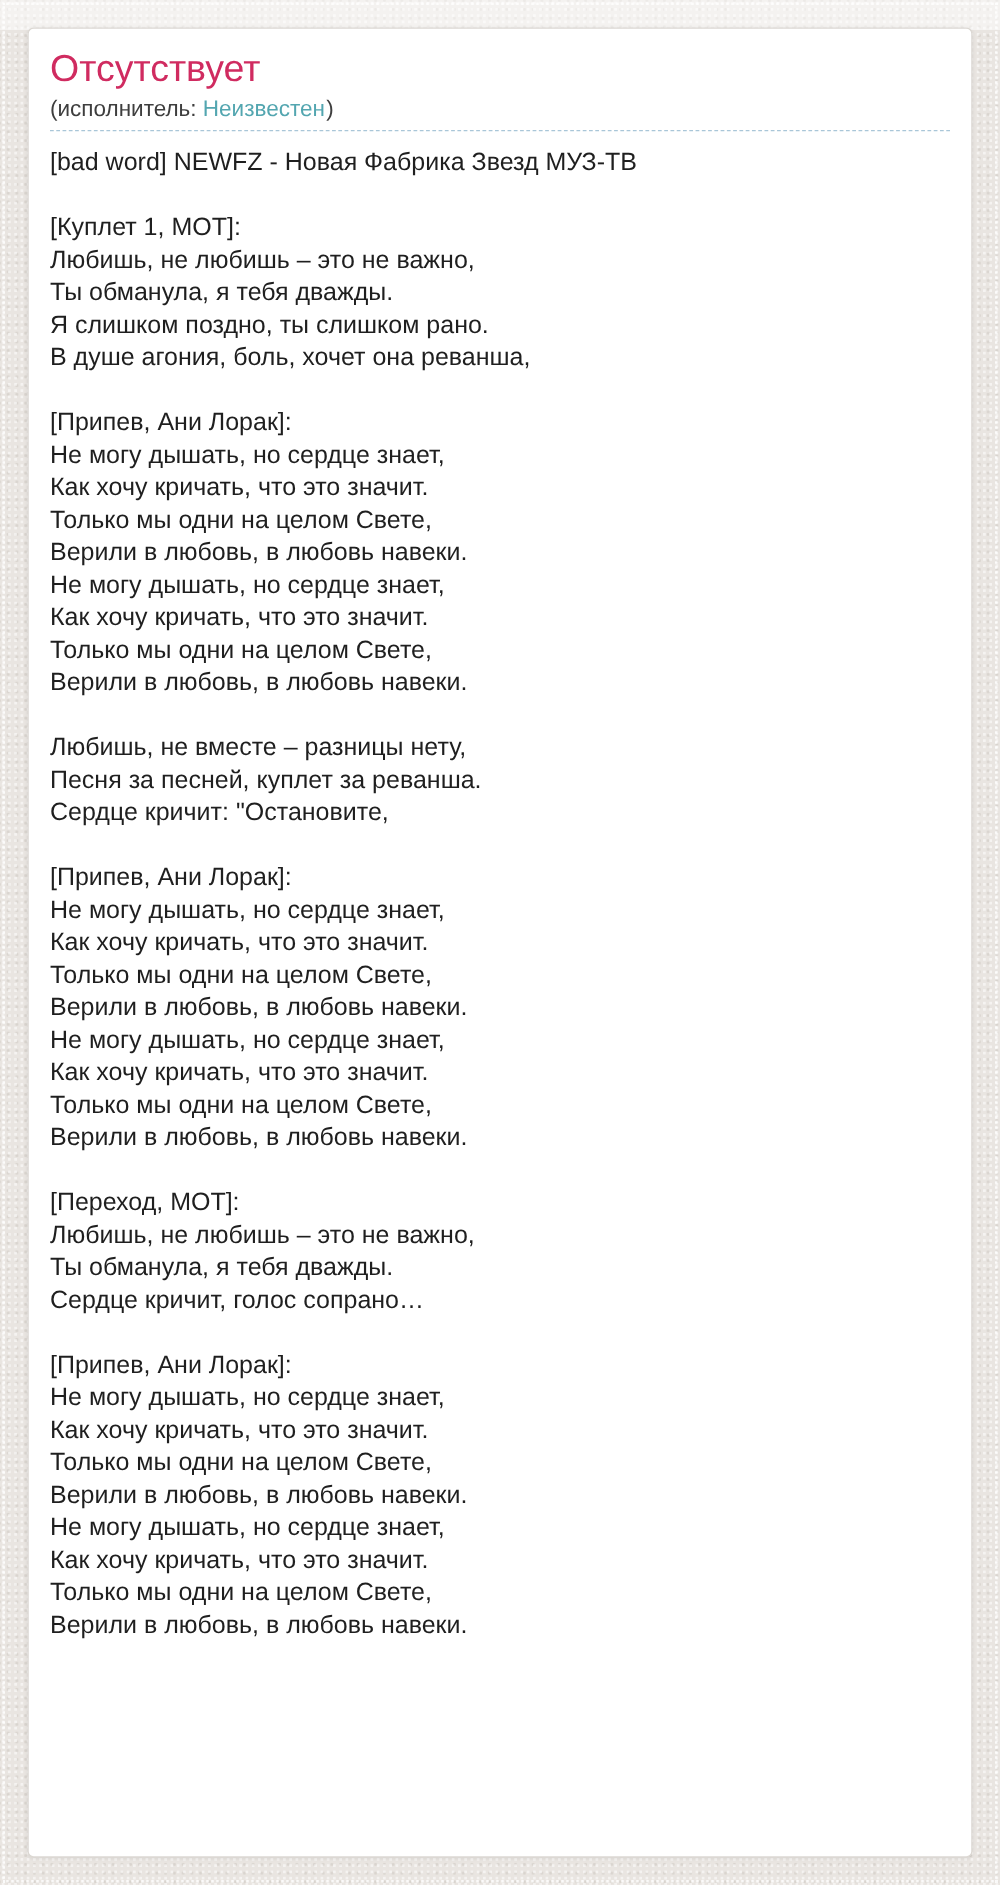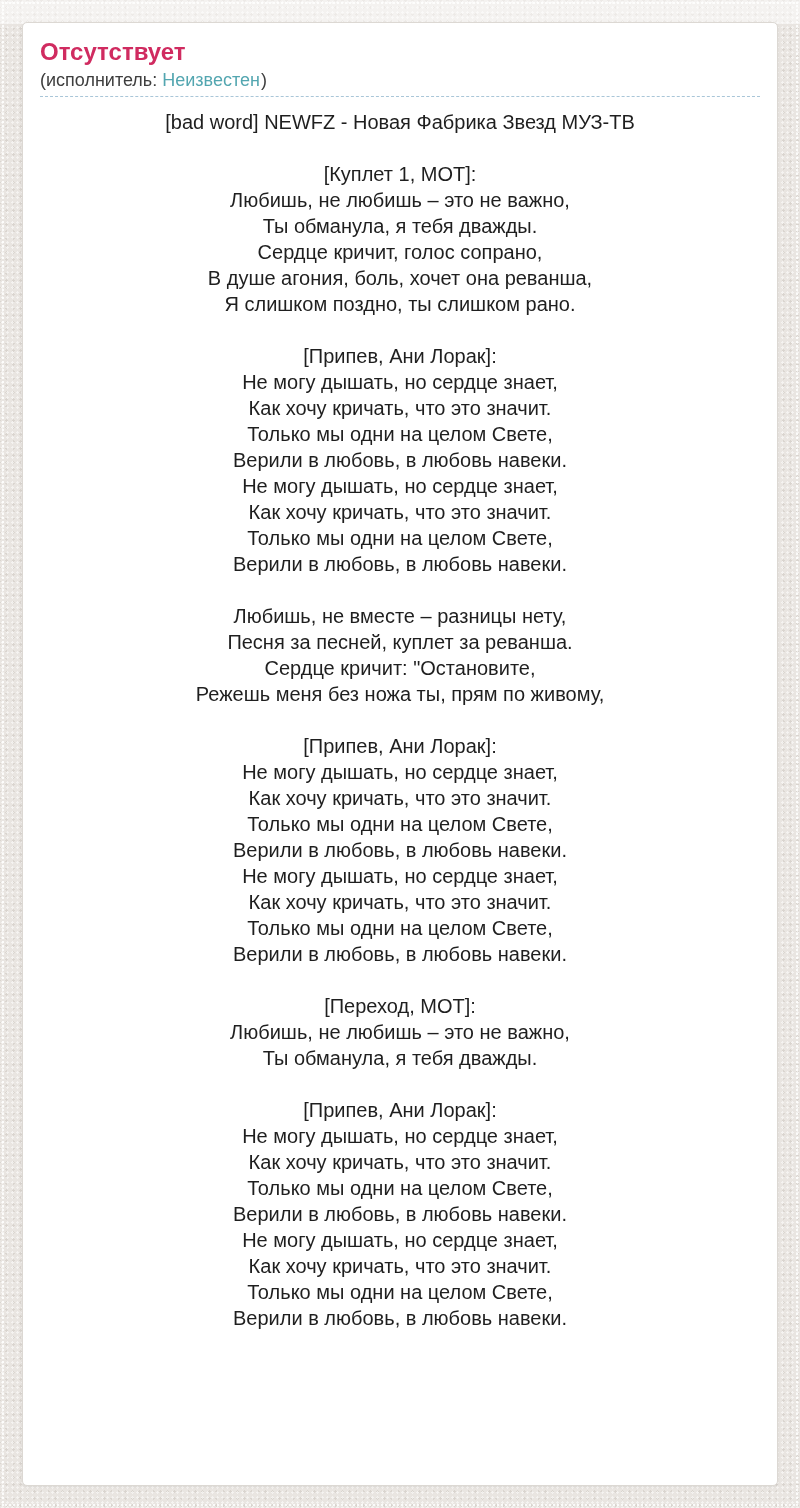--- a/index.html
+++ b/index.html
@@ -43,23 +43,23 @@
     min-height: 1464px;
     box-sizing: border-box;
     background: var(--card-background, #ffffff);
     border: 1px solid #dcd8d3;
     border-radius: 5px;
     box-shadow: 0 1px 3px rgba(0,0,0,0.07);
     padding: 15px 17px 28px 17px;
   }
   .title {
     margin: 0 0 3px 0;
-    font-size: 24px;
+    font-size: 30px;
     line-height: 1.2;
-    font-weight: 700;
+    font-weight: 400;
     color: var(--title-pink, #d02b60);
   }
   .subtitle {
     font-size: 18px;
     line-height: 1.15;
     color: #3e3e3e;
     padding-bottom: 6px;
   }
   .artist-link {
     color: var(--artist-link-teal, #53a6b0);
@@ -74,72 +74,70 @@
   }
   .lyrics {
     margin-top: 12px;
     font-size: 20px;
     line-height: 26px;
     color: var(--lyrics-text, #1f1f1f);
   }
   .lyric-line {
     min-height: 26px;
     white-space: pre-wrap;
-    text-align: center;
   }
 </style>
 </head>
 <body>
 
 <div class="page-texture"></div>
 <div class="top-strip"></div>
 <div class="stitch-frame"></div>
 
 <div class="card">
   <h1 class="title">Отсутствует</h1>
   <div class="subtitle"><span>(исполнитель:</span><a class="artist-link" href="#">Неизвестен</a><span>)</span></div>
   <div class="separator"></div>
   <div class="lyrics" id="lyrics">
       <div class="lyric-line">[bad word] NEWFZ - Новая Фабрика Звезд МУЗ-ТВ</div>
       <div class="lyric-line blank"></div>
       <div class="lyric-line">[Куплет 1, МОТ]:</div>
       <div class="lyric-line">Любишь, не любишь – это не важно,</div>
       <div class="lyric-line">Ты обманула, я тебя дважды.</div>
-      <div class="lyric-line">Сердце кричит, голос сопрано,</div>
+      <div class="lyric-line">Я слишком поздно, ты слишком рано.</div>
       <div class="lyric-line">В душе агония, боль, хочет она реванша,</div>
-      <div class="lyric-line">Я слишком поздно, ты слишком рано.</div>
       <div class="lyric-line blank"></div>
       <div class="lyric-line">[Припев, Ани Лорак]:</div>
       <div class="lyric-line">Не могу дышать, но сердце знает,</div>
       <div class="lyric-line">Как хочу кричать, что это значит.</div>
       <div class="lyric-line">Только мы одни на целом Свете,</div>
       <div class="lyric-line">Верили в любовь, в любовь навеки.</div>
       <div class="lyric-line">Не могу дышать, но сердце знает,</div>
       <div class="lyric-line">Как хочу кричать, что это значит.</div>
       <div class="lyric-line">Только мы одни на целом Свете,</div>
       <div class="lyric-line">Верили в любовь, в любовь навеки.</div>
       <div class="lyric-line blank"></div>
       <div class="lyric-line">Любишь, не вместе – разницы нету,</div>
       <div class="lyric-line">Песня за песней, куплет за реванша.</div>
       <div class="lyric-line">Сердце кричит: "Остановите,</div>
-      <div class="lyric-line">Режешь меня без ножа ты, прям по живому,</div>
       <div class="lyric-line blank"></div>
       <div class="lyric-line">[Припев, Ани Лорак]:</div>
       <div class="lyric-line">Не могу дышать, но сердце знает,</div>
       <div class="lyric-line">Как хочу кричать, что это значит.</div>
       <div class="lyric-line">Только мы одни на целом Свете,</div>
       <div class="lyric-line">Верили в любовь, в любовь навеки.</div>
       <div class="lyric-line">Не могу дышать, но сердце знает,</div>
       <div class="lyric-line">Как хочу кричать, что это значит.</div>
       <div class="lyric-line">Только мы одни на целом Свете,</div>
       <div class="lyric-line">Верили в любовь, в любовь навеки.</div>
       <div class="lyric-line blank"></div>
       <div class="lyric-line">[Переход, МОТ]:</div>
       <div class="lyric-line">Любишь, не любишь – это не важно,</div>
       <div class="lyric-line">Ты обманула, я тебя дважды.</div>
+      <div class="lyric-line">Сердце кричит, голос сопрано…</div>
       <div class="lyric-line blank"></div>
       <div class="lyric-line">[Припев, Ани Лорак]:</div>
       <div class="lyric-line">Не могу дышать, но сердце знает,</div>
       <div class="lyric-line">Как хочу кричать, что это значит.</div>
       <div class="lyric-line">Только мы одни на целом Свете,</div>
       <div class="lyric-line">Верили в любовь, в любовь навеки.</div>
       <div class="lyric-line">Не могу дышать, но сердце знает,</div>
       <div class="lyric-line">Как хочу кричать, что это значит.</div>
       <div class="lyric-line">Только мы одни на целом Свете,</div>
       <div class="lyric-line">Верили в любовь, в любовь навеки.</div>

